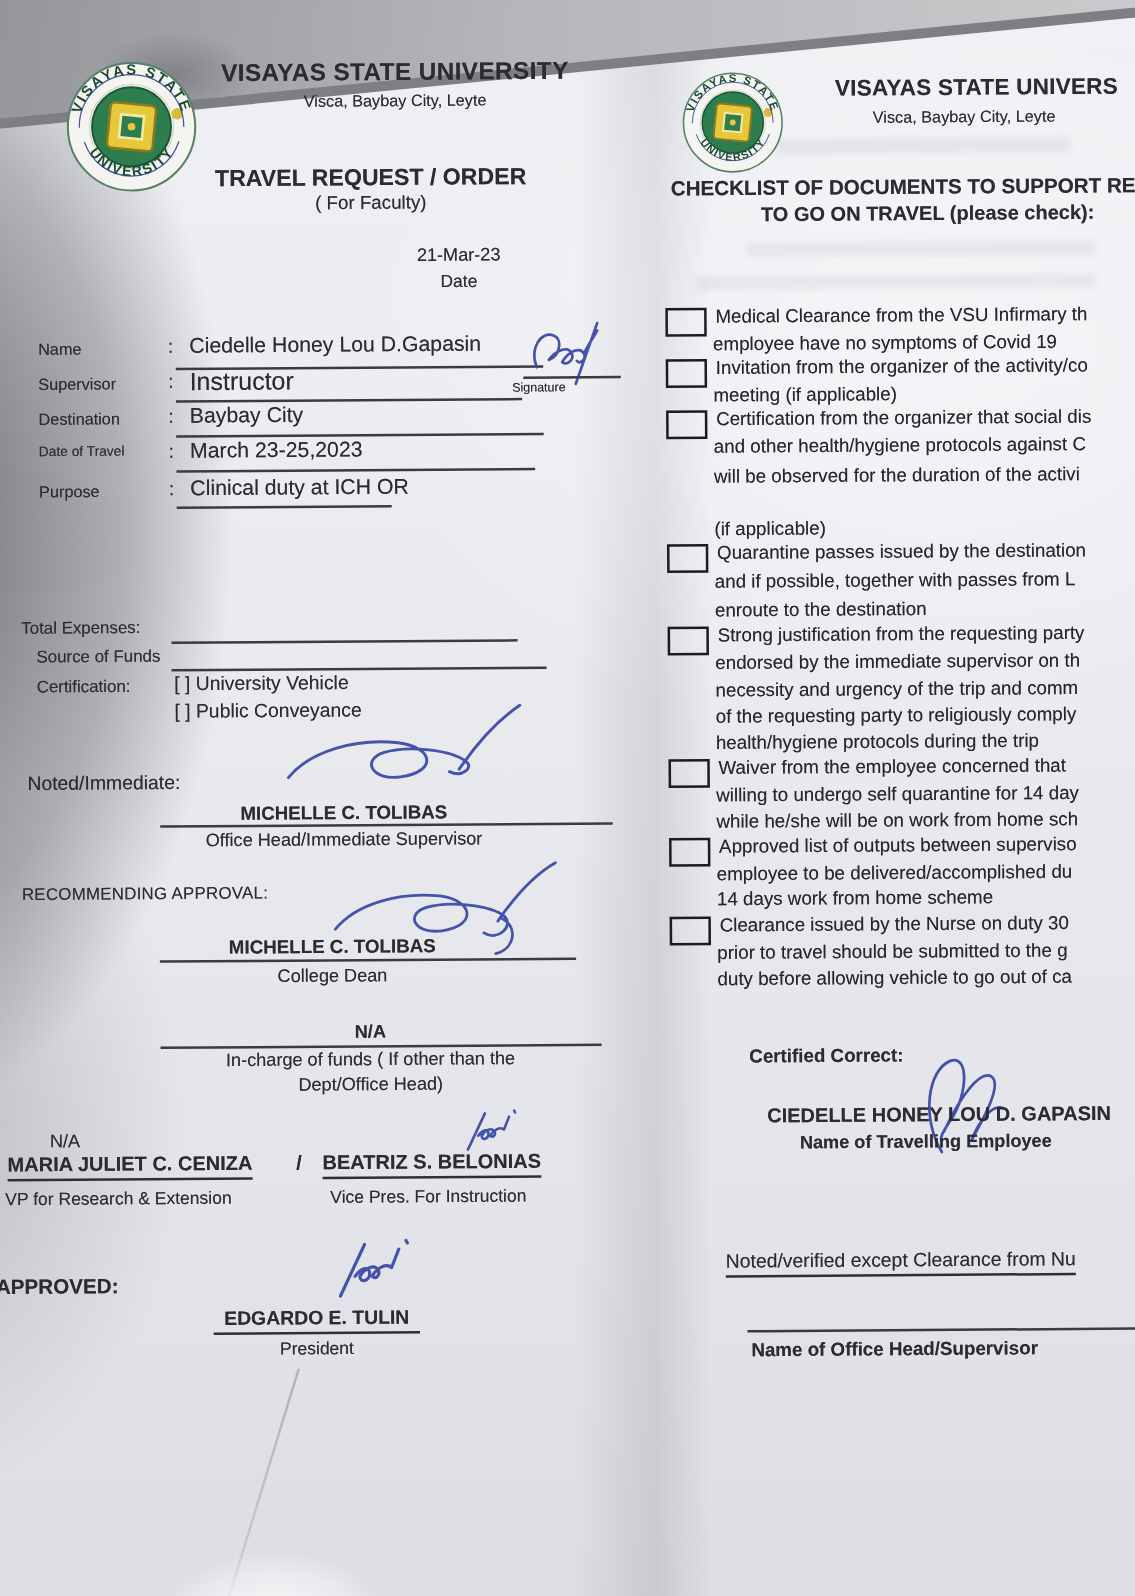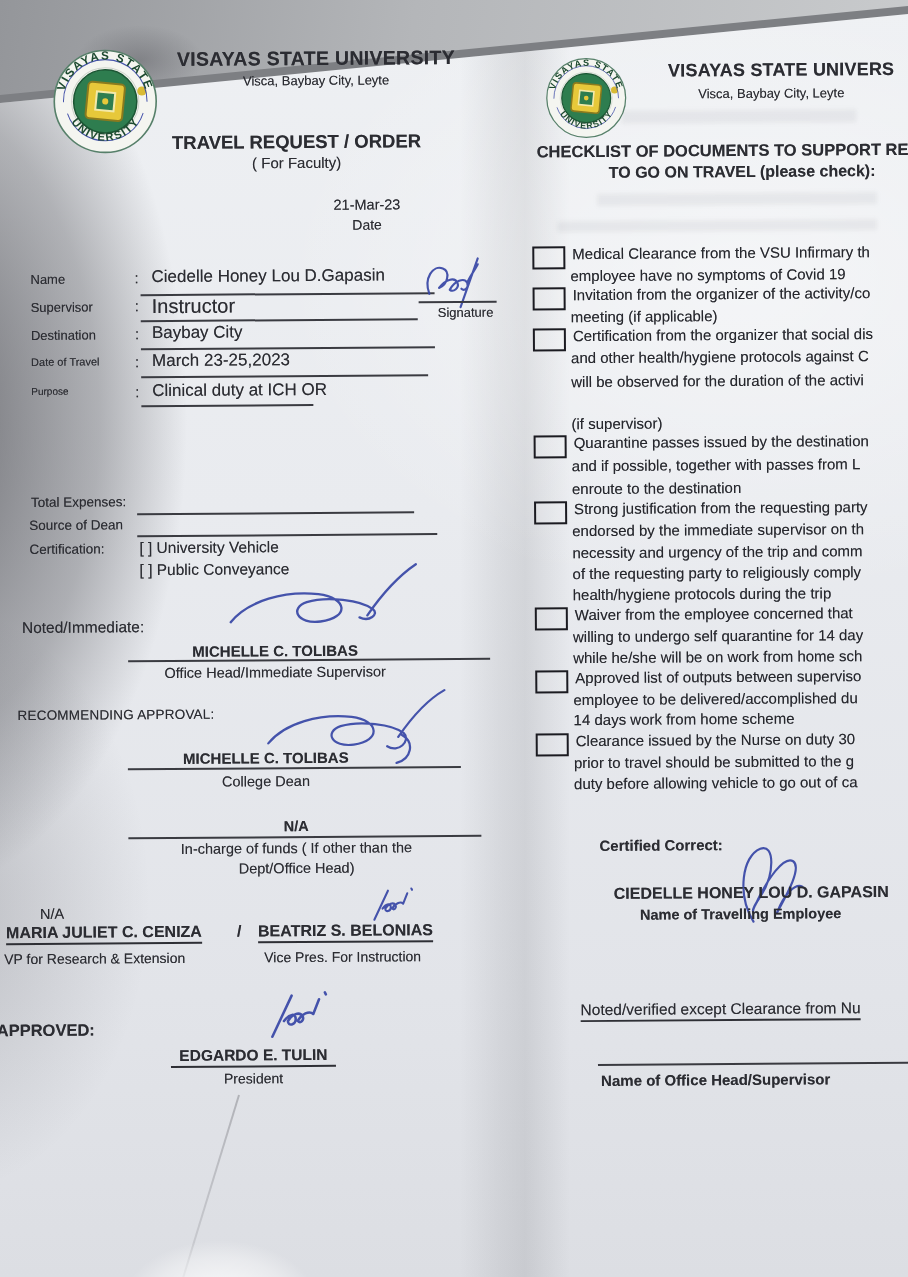--- a/index.html
+++ b/index.html
@@ -99,34 +99,34 @@
   <div class="t" style="left:33px;top:325px;font-size:13px">Destination</div>
   <div class="t" style="left:137px;top:323px;font-size:15px">:</div>
   <div class="t" style="left:154px;top:321px;font-size:17px">Baybay City</div>
   <div class="rule" style="left:143px;top:346px;width:294px"></div>
 
   <div class="t" style="left:33px;top:353px;font-size:11px">Date of Travel</div>
   <div class="t" style="left:137px;top:351px;font-size:15px">:</div>
   <div class="t" style="left:154px;top:349px;font-size:17px">March 23-25,2023</div>
   <div class="rule" style="left:143px;top:374px;width:287px"></div>
 
-  <div class="t" style="left:33px;top:383px;font-size:10px">Purpose</div>
+  <div class="t" style="left:33px;top:383px;font-size:13px">Purpose</div>
   <div class="t" style="left:137px;top:381px;font-size:15px">:</div>
   <div class="t" style="left:154px;top:379px;font-size:17px">Clinical duty at ICH OR</div>
   <div class="rule" style="left:143px;top:403px;width:172px"></div>
 
   <svg class="sig" style="left:424px;top:252px;width:70px;height:58px" viewBox="0 0 72 58">
     <path stroke-width="2.2" d="M8,42 C2,26 12,12 22,16 C30,19 27,33 18,36 C24,28 34,24 37,31 C39,36 33,41 29,38 C34,29 44,25 47,31 C49,36 44,40 41,37 M47,31 C50,24 55,18 58,12 M58,6 L40,56"></path>
   </svg>
   <div class="rule thin" style="left:421px;top:301px;width:78px"></div>
-  <div class="t" style="left:440px;top:305px;font-size:13px">Signature</div>
-
-  <div class="t" style="left:32px;top:492px;font-size:13.5px">Total Expenses:</div>
+  <div class="t" style="left:412px;top:305px;font-size:10px">Signature</div>
+
+  <div class="t" style="left:18px;top:492px;font-size:13.5px">Total Expenses:</div>
   <div class="rule" style="left:138px;top:511px;width:277px"></div>
-  <div class="t" style="left:30px;top:515px;font-size:13.5px">Source of Dean</div>
+  <div class="t" style="left:30px;top:515px;font-size:13.5px">Source of Funds</div>
   <div class="rule" style="left:138px;top:533px;width:300px"></div>
   <div class="t" style="left:30px;top:539px;font-size:13.5px">Certification:</div>
   <div class="t" style="left:140px;top:537px;font-size:15.5px">[ ] University Vehicle</div>
   <div class="t" style="left:140px;top:559px;font-size:15.5px">[  ] Public Conveyance</div>
 
   <div class="t" style="left:22px;top:616px;font-size:15.5px">Noted/Immediate:</div>
   <svg class="sig" style="left:225px;top:560px;width:205px;height:88px" viewBox="0 0 210 90">
     <path stroke-width="2.4" d="M6,62 C24,40 62,30 96,34 C126,38 128,58 98,62 C74,65 66,48 84,42 C104,36 140,40 152,50 C158,55 148,63 138,58 M146,56 C160,36 178,16 196,4"></path>
   </svg>
   <div class="t b ctr" style="left:130px;top:641px;width:290px;font-size:15px">MICHELLE C. TOLIBAS</div>
@@ -205,21 +205,21 @@
       <span class="cbox"></span>
       <span class="ctext">Certification from the organizer that social dis</span>
     </div>
   <div class="crow cont" style="top:350px">
       <span class="ctext">and other health/hygiene protocols against C</span>
     </div>
   <div class="crow cont" style="top:374px">
       <span class="ctext">will be observed for the duration of the activi</span>
     </div>
   <div class="crow cont" style="top:416px">
-      <span class="ctext">(if supervisor)</span>
+      <span class="ctext">(if applicable)</span>
     </div>
   <div class="crow" style="top:435px">
       <span class="cbox"></span>
       <span class="ctext">Quarantine passes issued by the destination</span>
     </div>
   <div class="crow cont" style="top:458px">
       <span class="ctext">and if possible, together with passes from L</span>
     </div>
   <div class="crow cont" style="top:481px">
       <span class="ctext">enroute to the destination</span>

